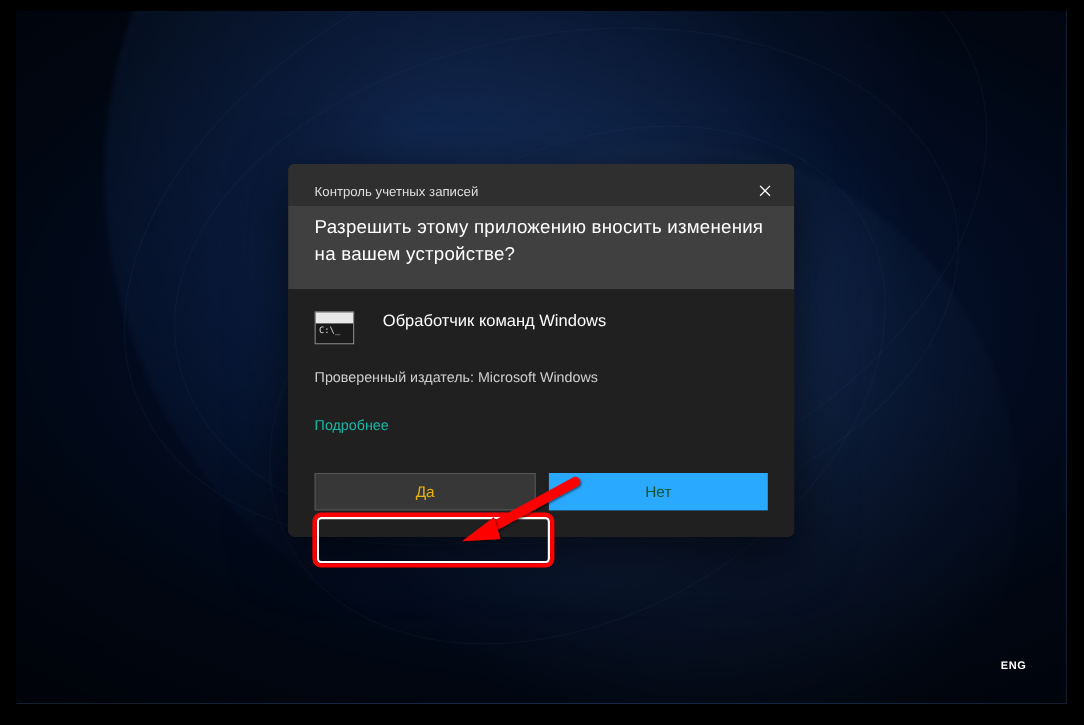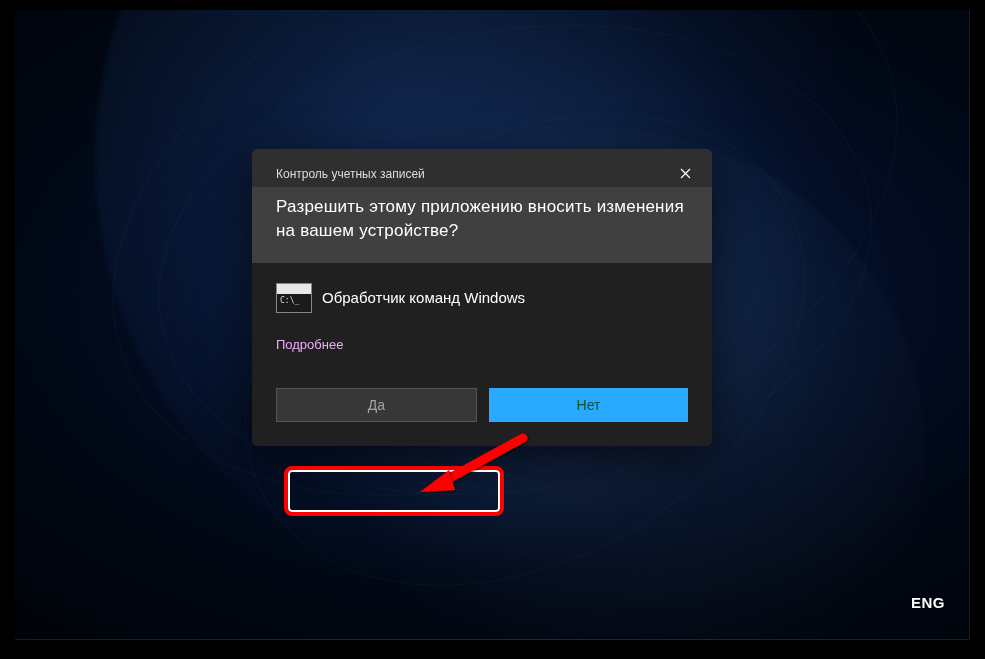--- a/index.html
+++ b/index.html
@@ -26,76 +26,76 @@
         background: radial-gradient(circle at 60% 40%, rgba(120,180,255,0.25), rgba(0,0,0,0) 60%);
         transform: rotate(-15deg); }
   .ribbon { position: absolute; border: 1px solid rgba(120,170,255,0.12); border-radius: 50%; }
   .r1 { width: 820px; height: 520px; left: 80px; top: -60px; transform: rotate(-22deg); }
   .r2 { width: 720px; height: 460px; left: 140px; top: 20px; transform: rotate(-10deg); }
   .r3 { width: 600px; height: 420px; left: 210px; top: 130px; transform: rotate(-30deg); }
 
   .dimmer { position: absolute; inset: 0; background: rgba(0,0,0,0.55); }
 
   .dialog {
-    position: absolute; left: 237px; top: 139px; width: 460px;
+    position: absolute; left: 247px; top: 139px; width: 460px;
     background: #2b2b2b; color: #fff; border-radius: 6px;
     box-shadow: 0 14px 50px rgba(0,0,0,0.7);
     overflow: hidden;
   }
   .dlg-header { position: relative; padding: 18px 24px 6px 24px; background: #2f2f2f; }
   .dlg-title { font-size: 12px; color: #ddd; font-weight: 400; }
   .close-btn {
     position: absolute; right: 10px; top: 10px; width: 34px; height: 28px;
     display: flex; align-items: center; justify-content: center;
     color: #fff; font-size: 14px; cursor: pointer; border-radius: 4px;
   }
   .dlg-question {
     padding: 8px 24px 20px 24px; background: #404040;
     font-size: 17px; font-weight: 400; line-height: 1.4; letter-spacing: 0.2px;
   }
   .dlg-body { padding: 20px 24px 8px 24px; background: #202020; }
-  .app-row { display: flex; align-items: center; gap: 10px; margin-bottom: 22px; }
+  .app-row { display: flex; align-items: flex-start; gap: 26px; margin-bottom: 22px; }
   .app-icon {
     width: 36px; height: 30px; background: #1a1a1a;
     border: 1px solid #888; position: relative; flex-shrink: 0;
   }
   .app-icon::before {
     content: ""; position: absolute; left: 0; right: 0; top: 0; height: 10px;
     background: #e8e8e8;
   }
   .app-icon::after {
     content: "C:\\_"; position: absolute; left: 3px; top: 12px;
     color: #ddd; font-size: 8px; font-family: Consolas, monospace;
   }
   .app-name { font-size: 15px; color: #fff; }
   .publisher { font-size: 13px; color: #cfcfcf; margin-bottom: 28px; }
-  .details-link { font-size: 13px; color: #f0abfc; cursor: pointer; margin-bottom: 28px; display: inline-block; }
+  .details-link { font-size: 13px; color: #14b8a6; cursor: pointer; margin-bottom: 28px; display: inline-block; }
 
   .btn-row { display: flex; gap: 12px; padding: 0 24px 24px 24px; background: #202020; }
   .btn {
     flex: 1; height: 34px; border: none; font-size: 14px; cursor: pointer;
     display: flex; align-items: center; justify-content: center;
   }
-  .btn-yes { background: #373737; color: #a3a3a3; border: 1px solid #555; }
+  .btn-yes { background: #373737; color: #eab308; border: 1px solid #555; }
   .btn-no  { background: #29a9ff; color: #14532d; }
 
   
   .hl-box {
     position: absolute; left: 269px; top: 456px; width: 220px; height: 50px;
     border: 4px solid #ff0000; border-radius: 8px;
     box-shadow: inset 0 0 0 2px #fff; pointer-events: none;
   }
 
   
   .arrow-wrap { position: absolute; left: 400px; top: 420px; width: 120px; height: 60px; pointer-events: none; }
   .arrow-wrap svg { width: 100%; height: 100%; overflow: visible; }
 
   .lang-indicator {
-    position: absolute; right: 24px; bottom: 28px;
-    color: #fff; font-size: 15px; font-weight: 600; letter-spacing: 0.5px;
+    position: absolute; right: 36px; bottom: 28px;
+    color: #fff; font-size: 10px; font-weight: 600; letter-spacing: 0.5px;
   }
 </style>
 </head>
 <body>
 
 <div class="frame">
   <div class="swoosh s1"></div>
   <div class="swoosh s2"></div>
   <div class="swoosh s3"></div>
   <div class="ribbon r1"></div>
@@ -112,20 +112,21 @@
           <path d="M1 1 L10 10 M10 1 L1 10" stroke="#fff" stroke-width="1.2" fill="none"></path>
         </svg>
       </div>
     </div>
     <div class="dlg-question">Разрешить этому приложению вносить изменения на вашем устройстве?</div>
     <div class="dlg-body">
       <div class="app-row">
         <div class="app-icon"></div>
         <div class="app-name">Обработчик команд Windows</div>
       </div>
+      <div class="publisher">Проверенный издатель: Microsoft Windows</div>
       <span class="details-link">Подробнее</span>
     </div>
     <div class="btn-row">
       <button class="btn btn-yes">Да</button>
       <button class="btn btn-no">Нет</button>
     </div>
   </div>
 
   <div class="hl-box"></div>
 

